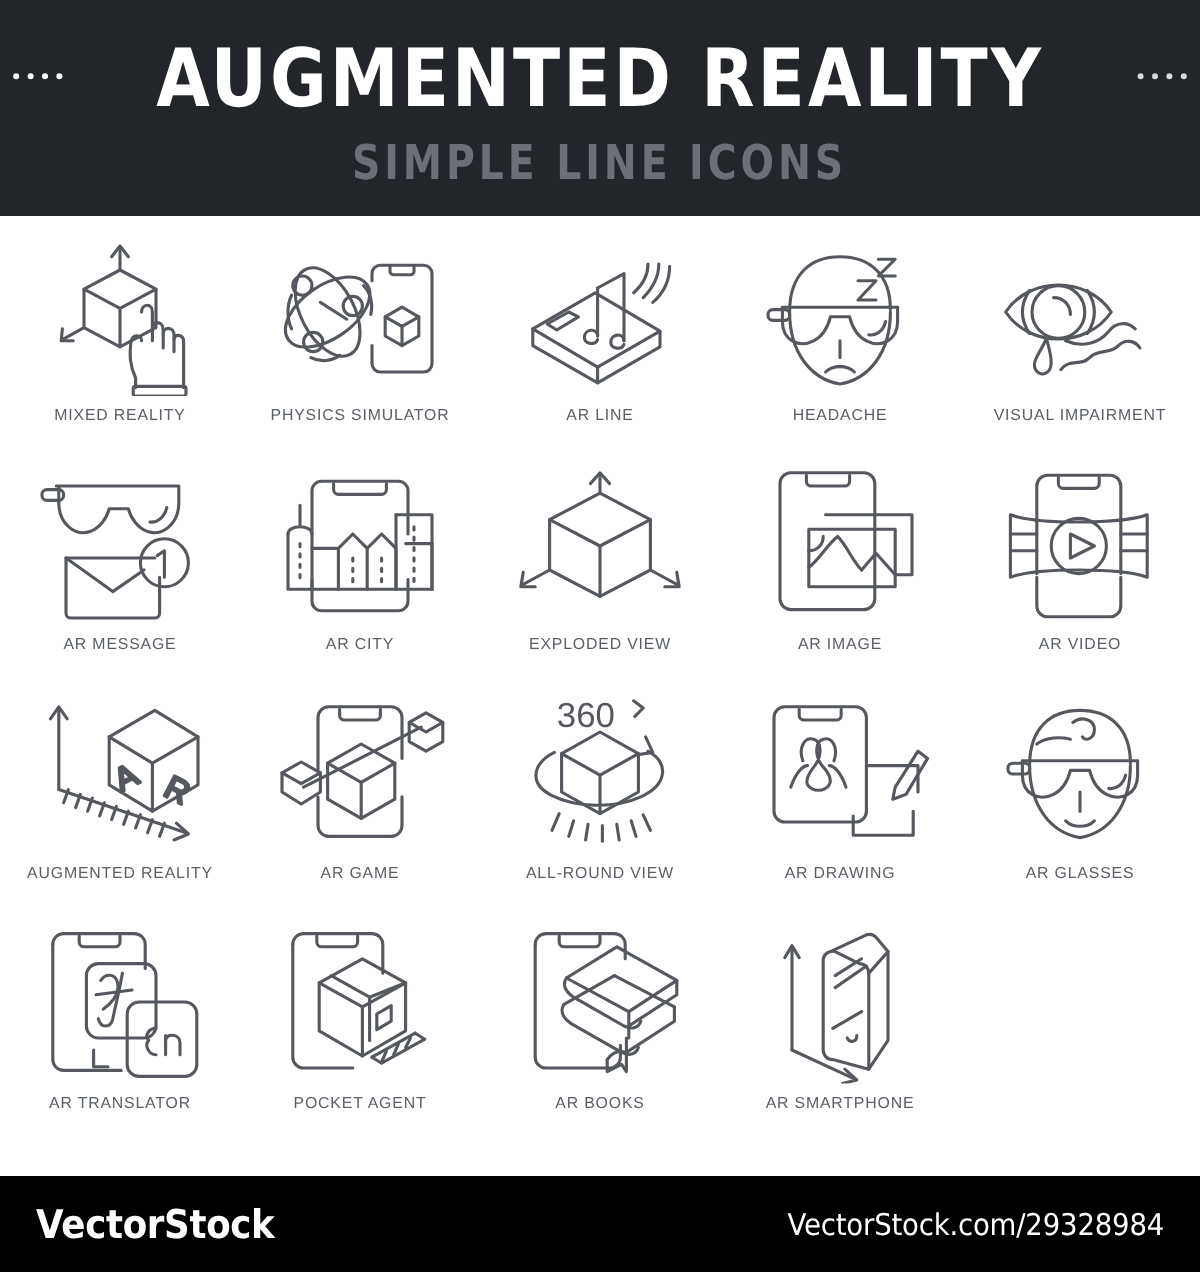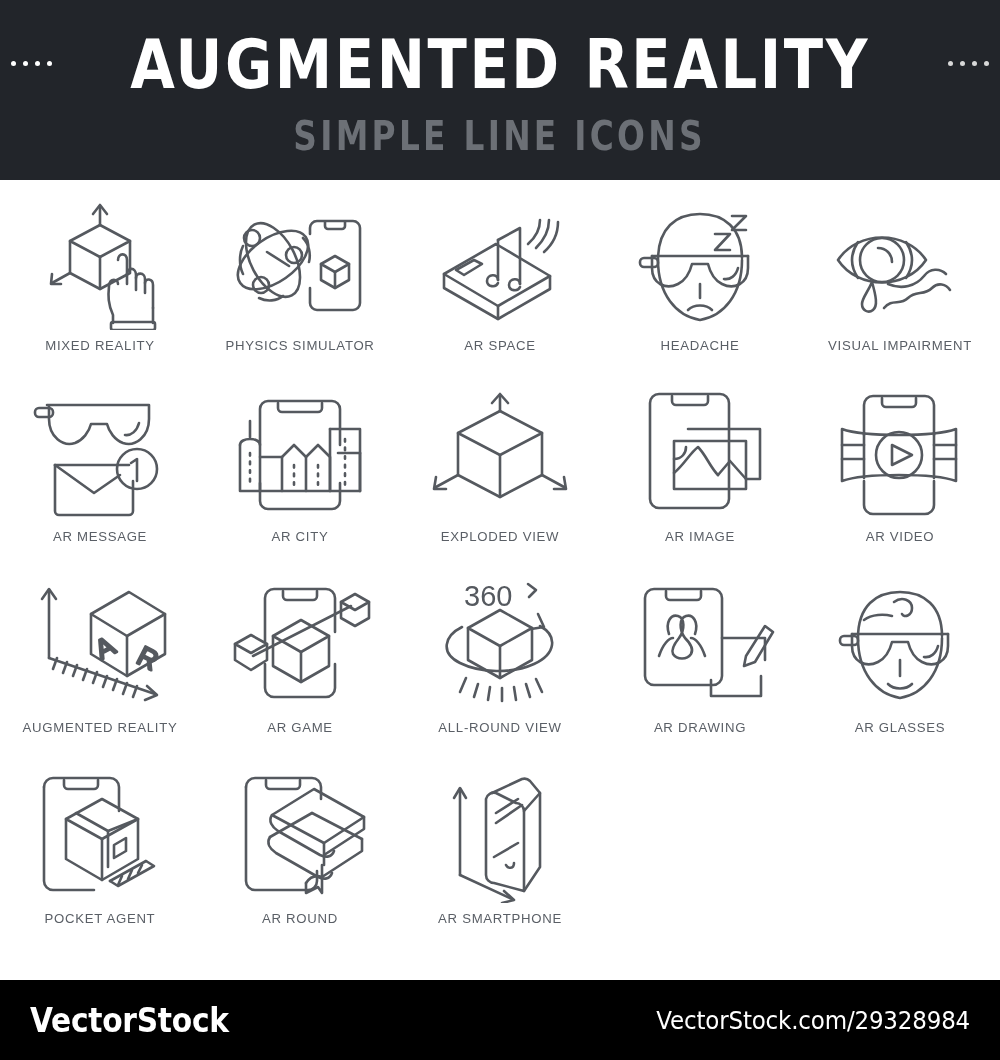--- a/index.html
+++ b/index.html
@@ -171,21 +171,21 @@
             <path d="M68 42 L90 30 L90 86"></path>
             <path d="M68 42 L68 82"></path>
             <path d="M68 82 C68 75 57 76 57 83 C57 89 66 90 68 85"></path>
             <path d="M90 86 C90 79 79 80 79 87 C79 93 88 94 90 89"></path>
             <path d="M98 46 C106 39 110 31 110 22"></path>
             <path d="M106 50 C114 42 119 33 119 22"></path>
             <path d="M114 54 C123 46 128 36 128 24"></path>
           </g>
         </svg>
       </div>
-      <div class="cap">AR SPACE</div>
+      <div class="cap">AR LINE</div>
     </div>
 
 
     <div class="cell">
       <div class="icon-box">
         <svg width="140" height="132" viewBox="0 0 140 132">
           <g class="ln">
             <path d="M28 62 C28 30 46 16 70 16 C94 16 112 30 112 60"></path>
             <path d="M28 62 C28 96 46 118 70 122 C94 118 112 96 112 62"></path>
             <path d="M22 58 L118 58"></path>
@@ -431,20 +431,41 @@
             <path d="M70 80 L70 96"></path>
             <path d="M58 104 C64 110 76 110 82 104"></path>
             <path d="M34 40 C42 34 54 34 62 36"></path>
             <path d="M64 22 C72 16 82 20 82 28 C82 36 74 38 72 34"></path>
           </g>
         </svg>
       </div>
       <div class="cap">AR GLASSES</div>
     </div>
 
+    <div class="cell">
+      <div class="icon-box">
+        <svg width="145" height="132" viewBox="0 0 145 132">
+          <g class="ln">
+            <path d="M16 16 a9 9 0 0 1 9 -9 L84 7 a9 9 0 0 1 9 9 L93 36"></path>
+            <path d="M16 16 L16 112 a9 9 0 0 0 9 9 L73 121"></path>
+            <path d="M38 9 L38 14 a4 4 0 0 0 4 4 L68 18 a4 4 0 0 0 4 -4 L72 9"></path>
+            <rect x="44" y="32" width="58" height="62" rx="10"></rect>
+            <rect x="78" y="64" width="58" height="62" rx="10"></rect>
+            <path d="M56 46 C60 40 68 40 70 48 C72 58 64 66 58 70"></path>
+            <path d="M74 40 C72 52 68 68 66 78 C64 86 56 86 54 78"></path>
+            <path d="M52 58 L82 54"></path>
+            <path d="M50 104 L50 118 L62 118"></path>
+            <path d="M102 86 C96 86 92 92 96 96 C92 100 96 108 102 108"></path>
+            <path d="M110 92 L110 108"></path>
+            <path d="M110 96 C110 90 122 90 122 98 L122 108"></path>
+          </g>
+        </svg>
+      </div>
+      <div class="cap">AR TRANSLATOR</div>
+    </div>
 
     <div class="cell">
       <div class="icon-box">
         <svg width="145" height="132" viewBox="0 0 145 132">
           <g class="ln">
             <path d="M16 16 a9 9 0 0 1 9 -9 L82 7 a9 9 0 0 1 9 9 L91 40"></path>
             <path d="M16 16 L16 110 a9 9 0 0 0 9 9 L66 119"></path>
             <path d="M36 9 L36 14 a4 4 0 0 0 4 4 L66 18 a4 4 0 0 0 4 -4 L70 9"></path>
             <path d="M38 48 L74 28 L110 48 L74 68 Z"></path>
             <path d="M38 48 L38 88 L74 109 L110 88 L110 48"></path>
@@ -476,21 +497,21 @@
             <path d="M96 84 L96 94"></path>
             <path d="M42 66 L84 42"></path>
             <path d="M42 66 C38 72 42 78 48 82 L90 106 C96 109 102 108 104 102"></path>
             <path d="M134 68 L134 80 L94 106 L94 94"></path>
             <path d="M84 42 L134 68"></path>
             <path d="M78 112 C82 106 88 104 94 106"></path>
             <path d="M78 112 L78 122 L90 116 L94 122 L94 106"></path>
           </g>
         </svg>
       </div>
-      <div class="cap">AR ROUND</div>
+      <div class="cap">AR BOOKS</div>
     </div>
 
     <div class="cell">
       <div class="icon-box">
         <svg width="140" height="132" viewBox="0 0 140 132">
           <g class="ln">
             <path d="M56 28 L56 104 a8 8 0 0 0 8 8 L94 120 L94 40 a8 8 0 0 0 -8 -8 L66 22 a8 8 0 0 0 -10 6 Z"></path>
             <path d="M62 22 L92 8 a8 8 0 0 1 8 2 L110 22 L110 96 L94 120"></path>
             <path d="M94 40 L110 22"></path>
             <path d="M66 42 L88 28"></path>

